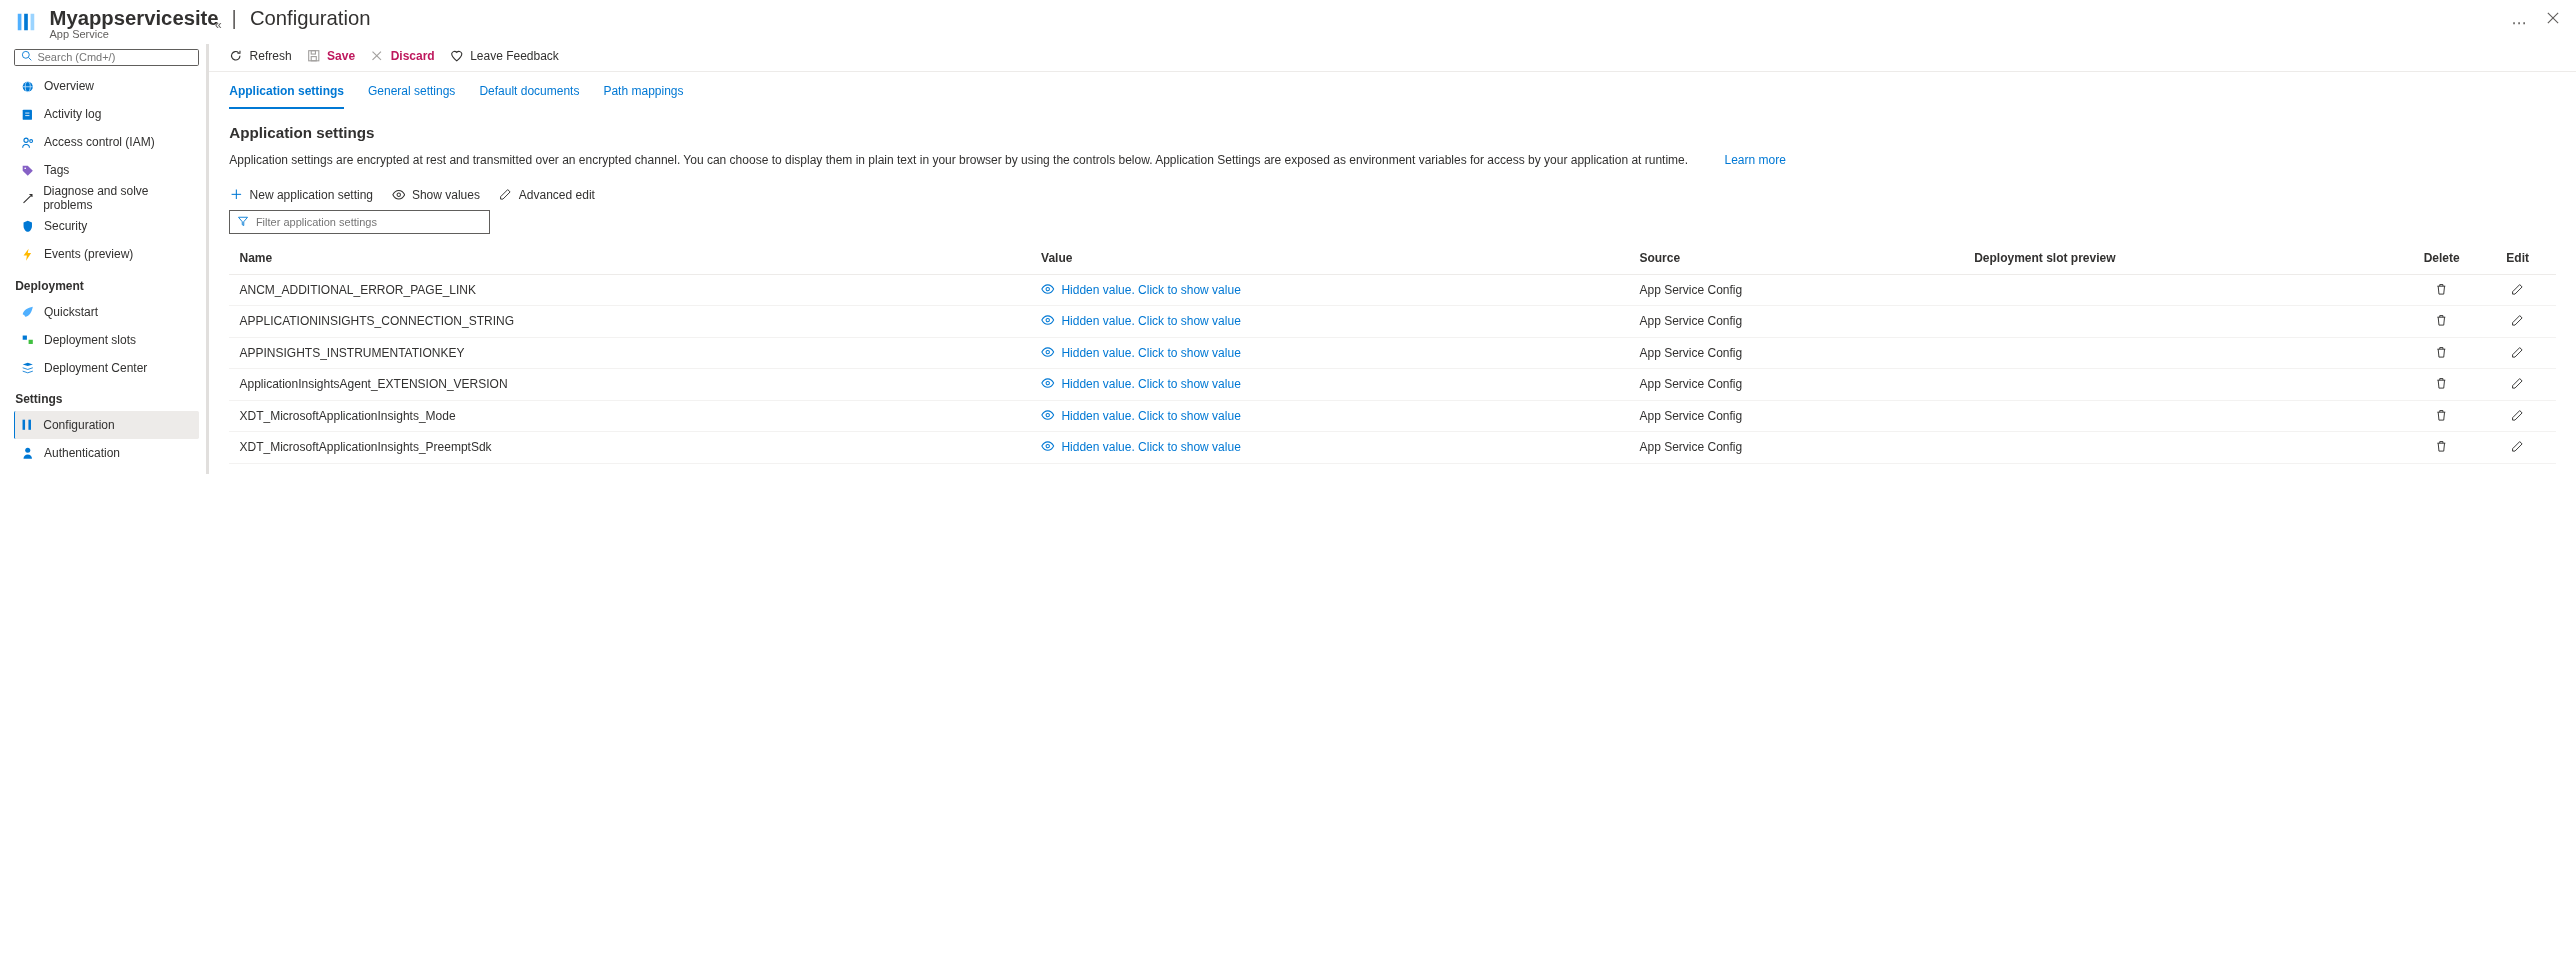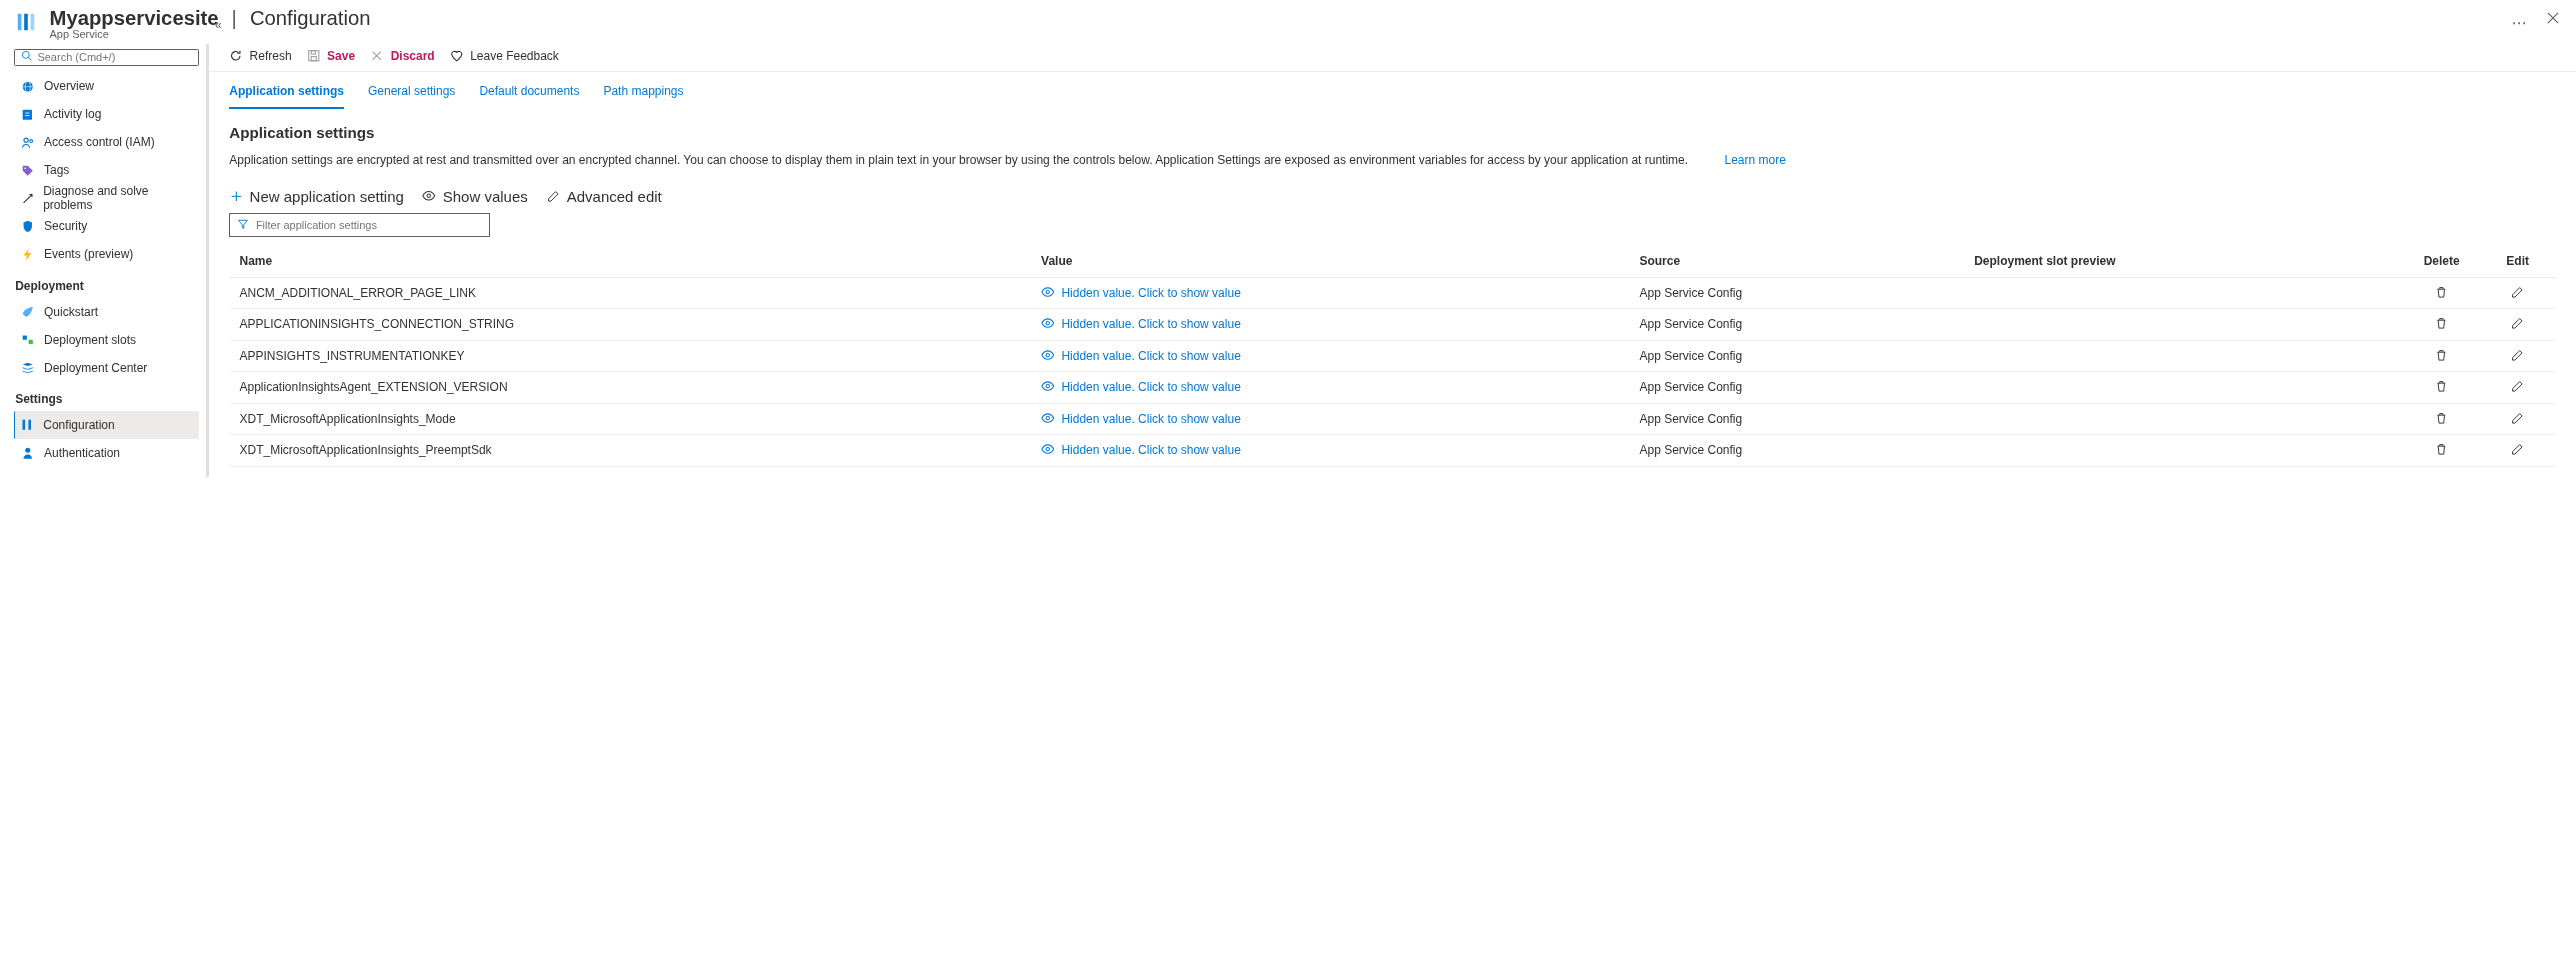--- a/index.html
+++ b/index.html
@@ -79,21 +79,21 @@
   .tab.active { font-weight:600; border-bottom:2.5px solid #0078d4;}
   
   .inner { padding: 15.2px 20.3px 10.2px 20.3px; }
   .section-heading { font-size:15.2px; font-weight:700; margin-bottom:10.2px;}
   .section-desc { font-size:12px; color:#323130; line-height:1.5; max-width:100%;}
   .section-desc a { color:#0078d4; text-decoration:none; cursor:pointer;padding-left:33px;}
   
   .action-row {
     display:flex; align-items:center; gap:18.6px; margin:18.6px 0 8.5px 0;
   }
-  .action-btn { display:flex; align-items:center; gap:6.8px; font-size:15px; cursor:pointer;}
+  .action-btn { display:flex; gap:6.8px; font-size:12px; cursor:pointer;}
   .action-btn .icon { width:13.5px; height:13.5px; display:flex; align-items:center; justify-content:center;}
   .filter-box {
     display:flex; align-items:center; gap:6.8px;
     border:0.8px solid #605e5c; height:24px; width:261px; padding:0 6.8px;
   }
   .filter-box input { border:none; outline:none; flex:1; font-size:11px;}
   
   .tbl { width:100%; border-collapse:collapse; margin-top:8.5px; font-size:12px;}
   .tbl th {
     text-align:left; font-weight:700; padding:8.5px 10.2px;

